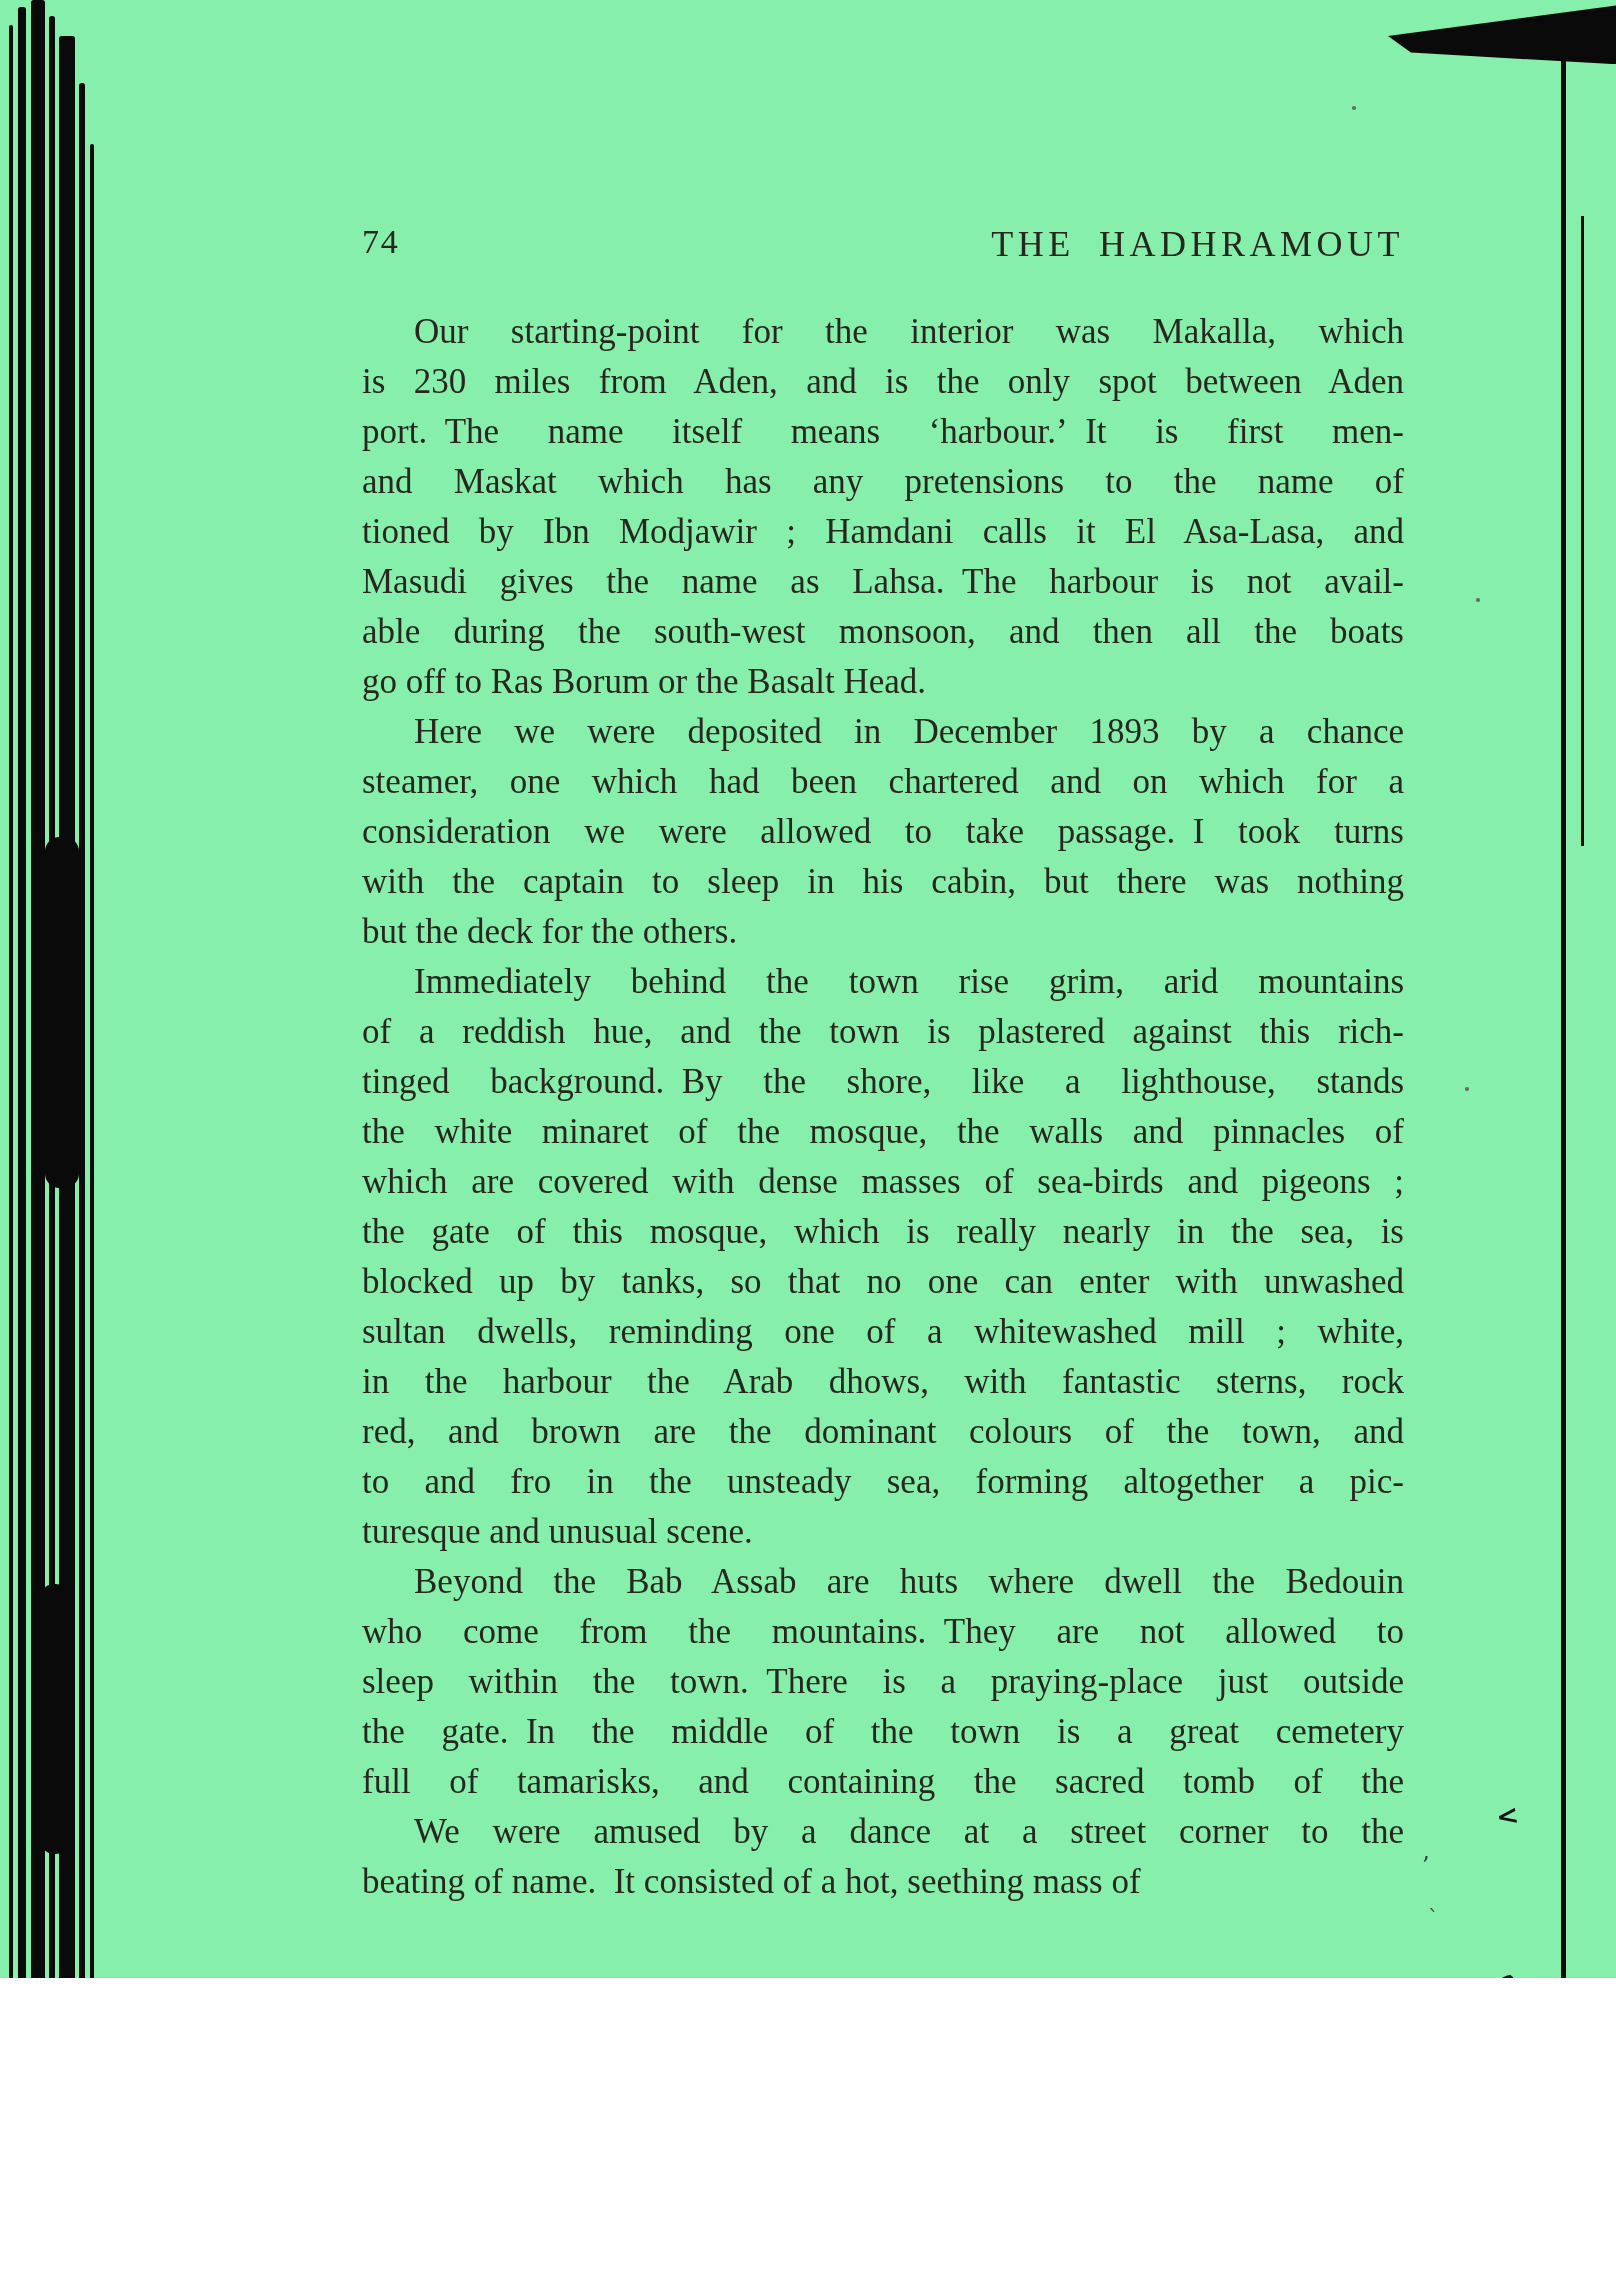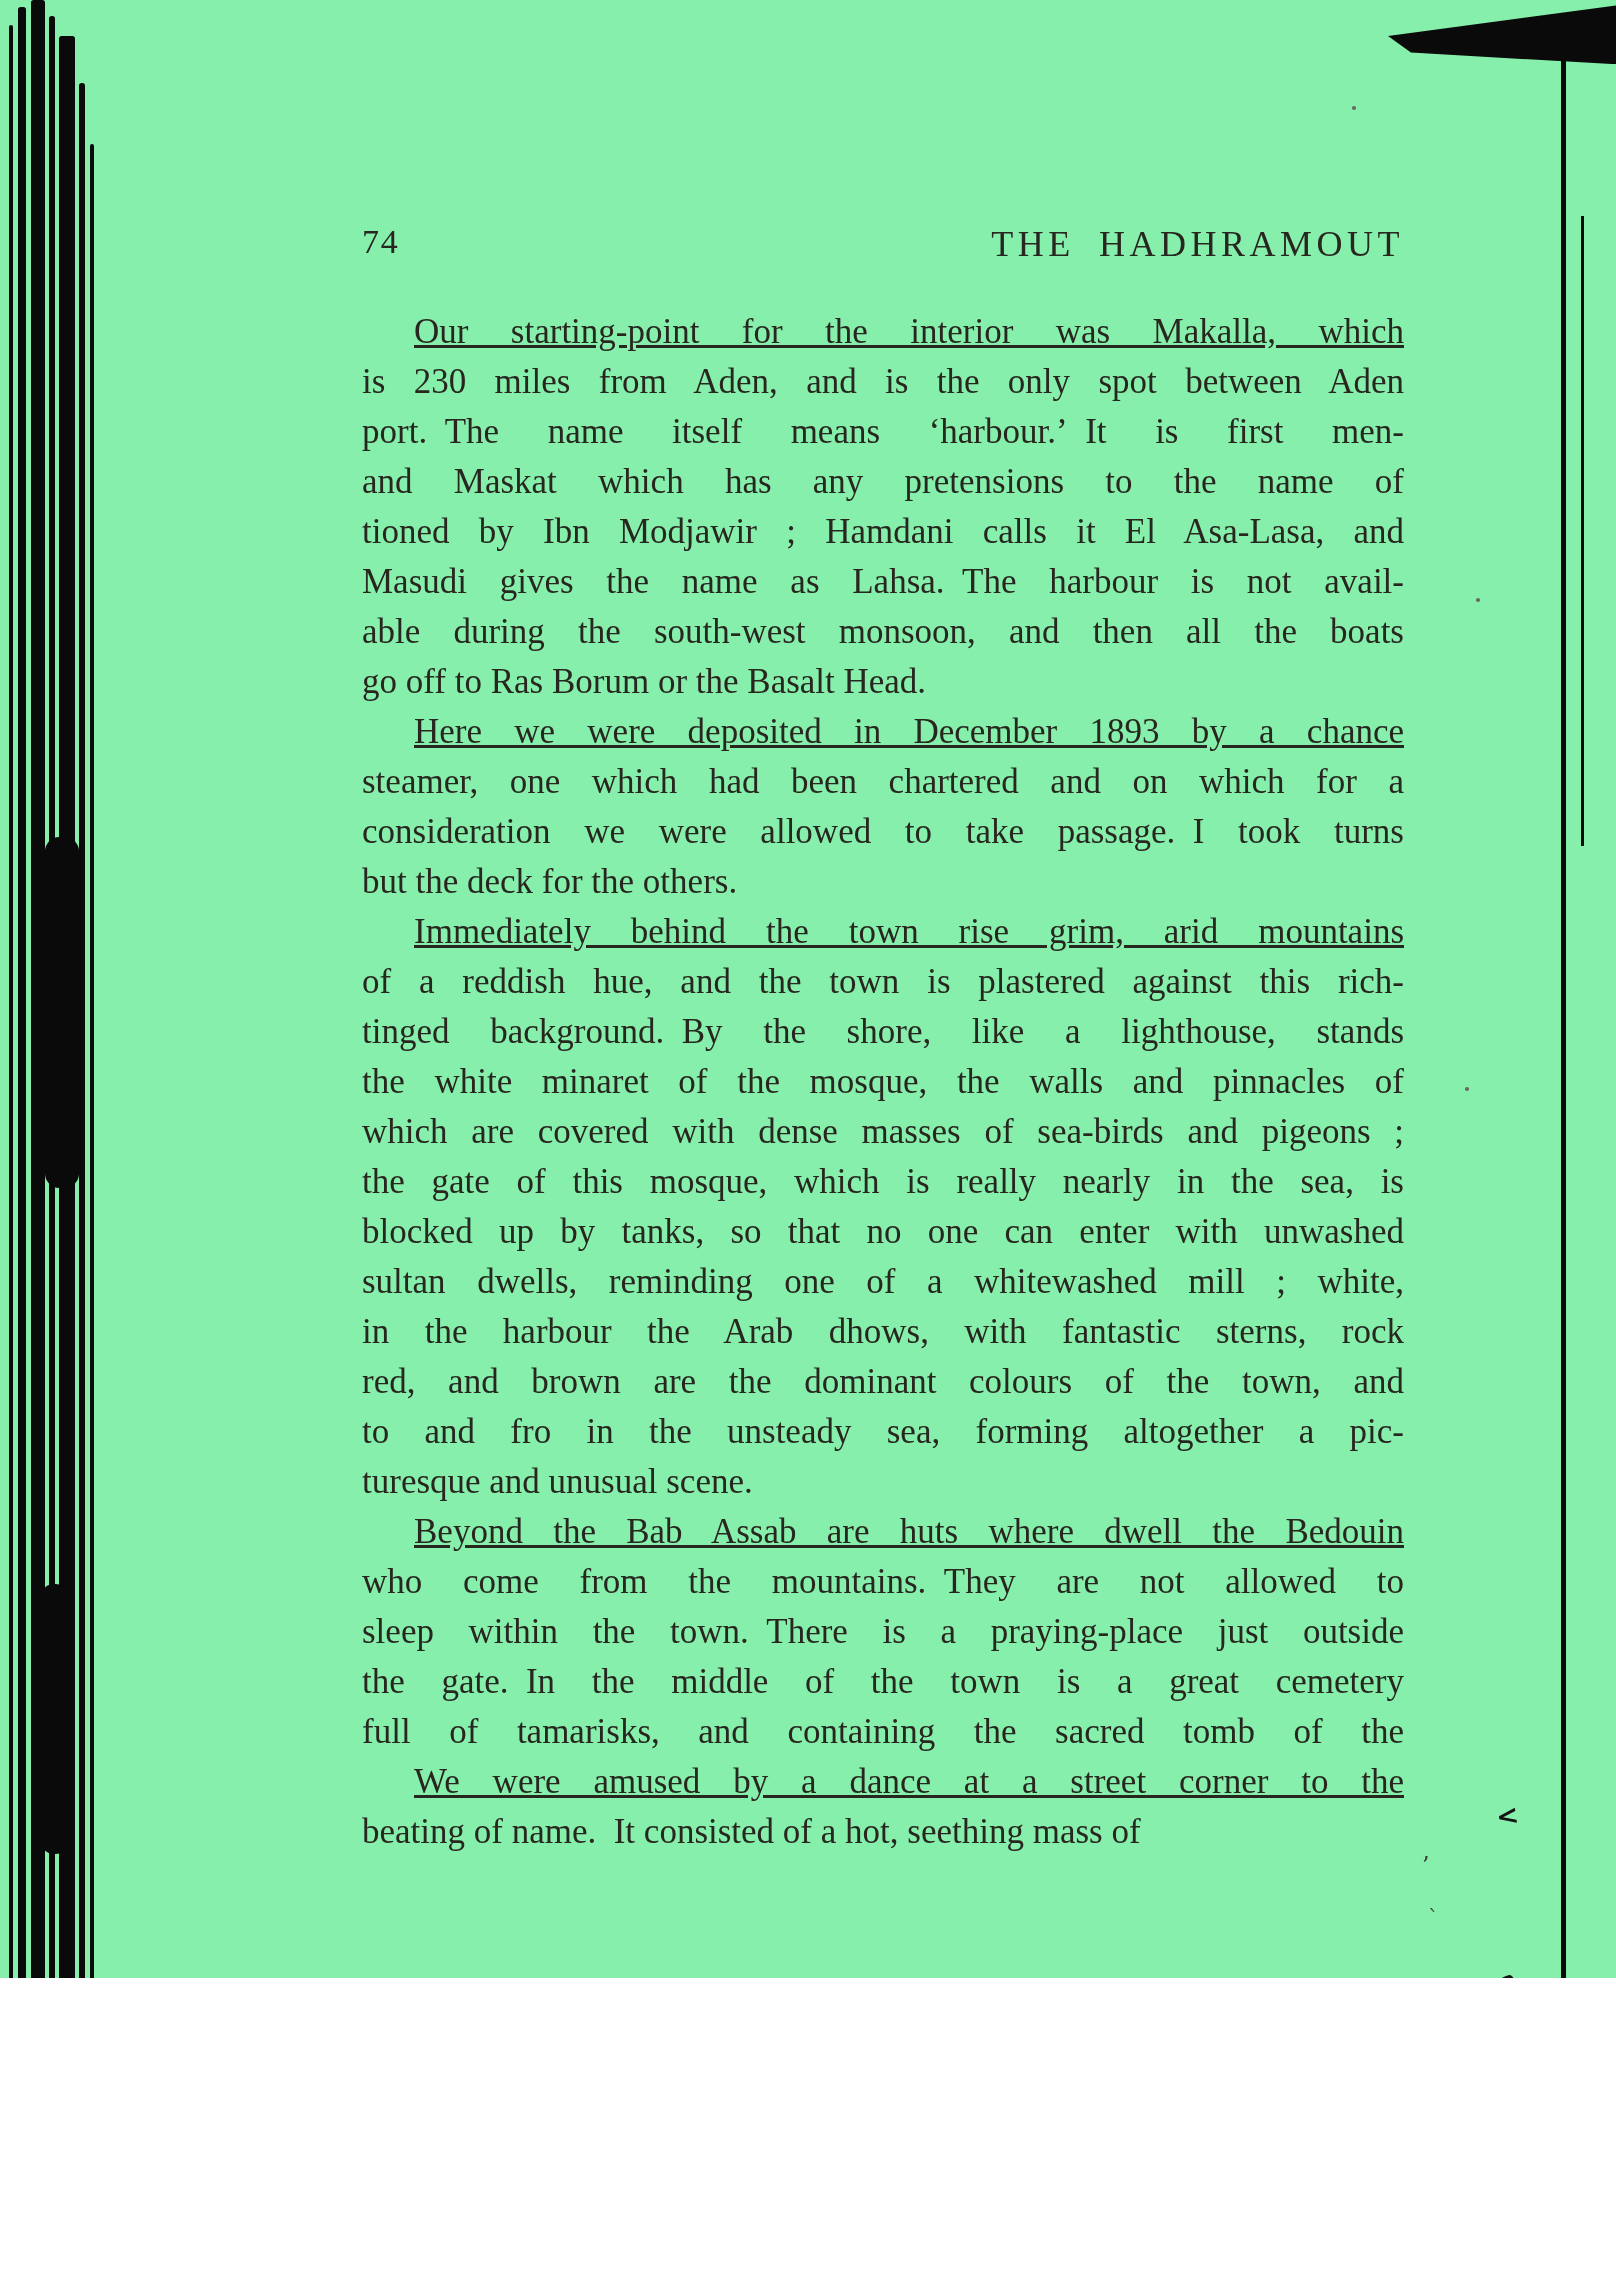--- a/index.html
+++ b/index.html
@@ -33,21 +33,21 @@
     font-size: 36px;
     letter-spacing: 4.5px;
     word-spacing: 10.8px;
   }
   .line {
     font-size: 35px;
     line-height: 50px;
     text-align: justify;
     text-align-last: justify;
   }
-  .line.para-first { text-indent: 52px; text-decoration: underline; }
+  .line.para-first { text-indent: 52px; }
   .line.para-last  { text-align-last: left; }
   .mark { position: absolute; color: #141414; font-family: "DejaVu Serif", serif; }
   .speck { position: absolute; background: #6a6a64; border-radius: 50%; }
 </style>
 </head>
 <body>
 
 <div class="scan-page">
 
   <div>
@@ -79,20 +79,21 @@
         <div class="line">is 230 miles from Aden, and is the only spot between Aden</div>
         <div class="line">port. The name itself means ‘harbour.’ It is first men-</div>
         <div class="line">and Maskat which has any pretensions to the name of</div>
         <div class="line">tioned by Ibn Modjawir ; Hamdani calls it El Asa-Lasa, and</div>
         <div class="line">Masudi gives the name as Lahsa. The harbour is not avail-</div>
         <div class="line">able during the south-west monsoon, and then all the boats</div>
         <div class="line para-last">go off to Ras Borum or the Basalt Head.</div>
         <div class="line para-first">Here we were deposited in December 1893 by a chance</div>
         <div class="line">steamer, one which had been chartered and on which for a</div>
         <div class="line">consideration we were allowed to take passage. I took turns</div>
+        <div class="line">with the captain to sleep in his cabin, but there was nothing</div>
         <div class="line para-last">but the deck for the others.</div>
         <div class="line para-first">Immediately behind the town rise grim, arid mountains</div>
         <div class="line">of a reddish hue, and the town is plastered against this rich-</div>
         <div class="line">tinged background. By the shore, like a lighthouse, stands</div>
         <div class="line">the white minaret of the mosque, the walls and pinnacles of</div>
         <div class="line">which are covered with dense masses of sea-birds and pigeons ;</div>
         <div class="line">the gate of this mosque, which is really nearly in the sea, is</div>
         <div class="line">blocked up by tanks, so that no one can enter with unwashed</div>
         <div class="line">sultan dwells, reminding one of a whitewashed mill ; white,</div>
         <div class="line">in the harbour the Arab dhows, with fantastic sterns, rock</div>

